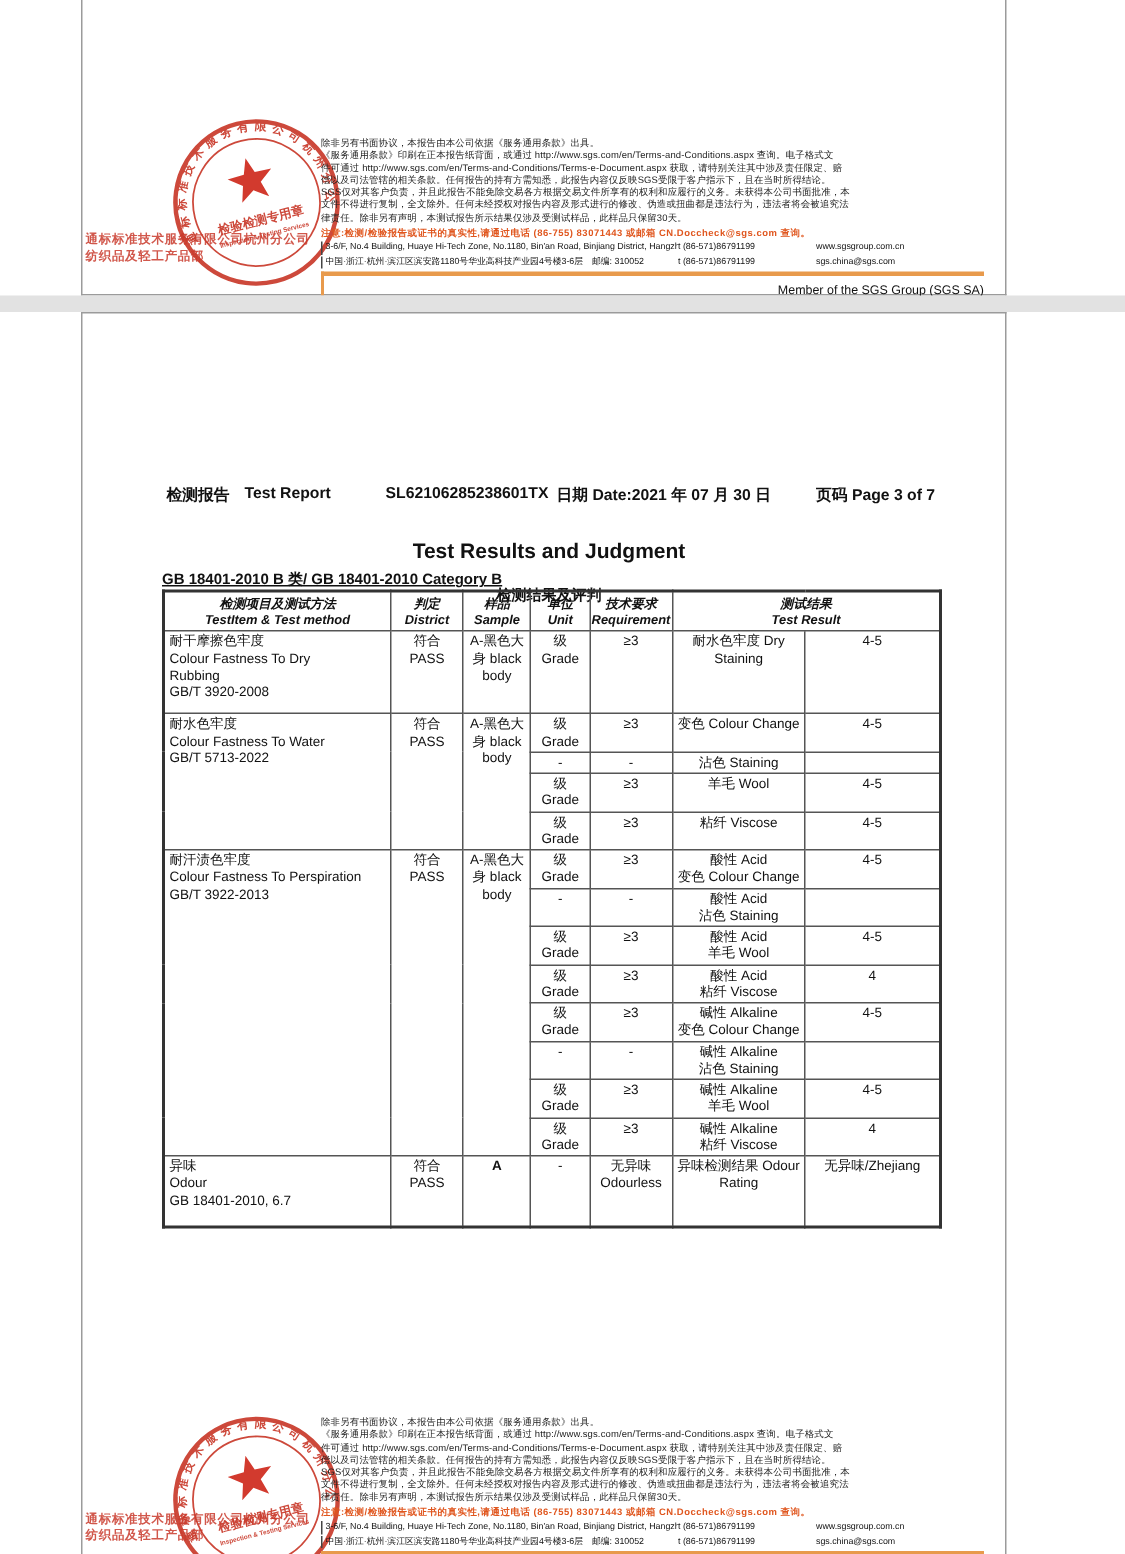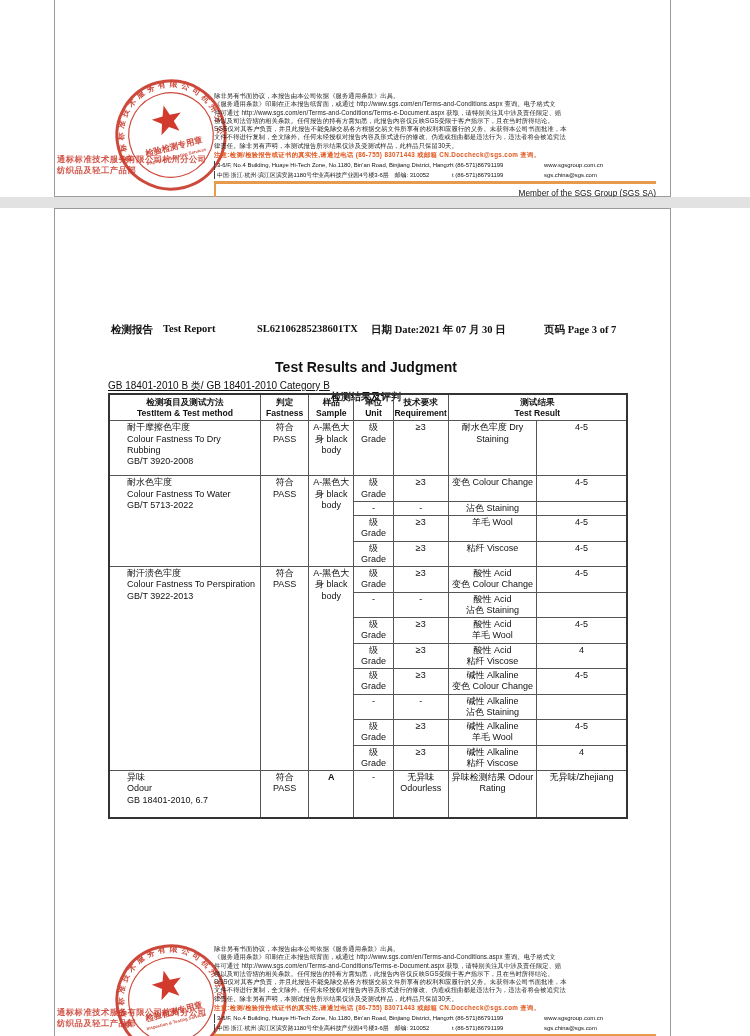--- a/index.html
+++ b/index.html
@@ -17,36 +17,36 @@
   .sgs-logo{position:absolute;left:96px;top:30px;width:200px;height:78px;}
   .sgs-text{
     position:absolute;left:0;top:0;height:60px;line-height:60px;
     font-size:72px;font-weight:bold;color:#8a8c8f;letter-spacing:-2px;
     transform:scaleX(0.62);transform-origin:left top;white-space:nowrap;
   }
   .logo-hline{position:absolute;left:-25px;top:58px;width:130px;height:2px;background:#e89a4c;}
   .logo-vline{position:absolute;left:142px;top:-12px;width:2px;height:76px;background:#e89a4c;}
 
   
-  .hdr-line{position:absolute;top:114px;left:0;width:617px;height:16px;font-size:10.5px;font-weight:bold;font-family:Liberation Serif, serif;}
+  .hdr-line{position:absolute;top:114px;left:0;width:617px;height:16px;font-size:10.5px;font-weight:bold;}
   .hdr-line span{position:absolute;white-space:nowrap;}
   .h-cn{left:56px;}  .h-en{left:108px;}  .h-no{left:202px;}  .h-date{left:316px;}  .h-page{left:489px;}
 
   .center-block{position:absolute;left:53px;width:516px;text-align:center;font-weight:bold;}
   .t-cn{top:150px;font-size:10px;margin-top:31px;}
   .t-en{top:150px;font-size:14px;}
-  .category{position:absolute;left:53px;top:170px;font-size:10px;font-weight:normal;text-decoration:underline;white-space:nowrap;}
+  .category{position:absolute;left:53px;top:170px;font-size:10px;font-weight:bold;text-decoration:underline;white-space:nowrap;}
 
   
   .results{position:absolute;left:53px;top:184px;}
   table{border-collapse:collapse;table-layout:fixed;width:520px;border:2px solid #333;}
   th,td{border:1px solid #555;padding:1px 2px;vertical-align:top;white-space:pre-line;
         font-size:9px;line-height:1.25;text-align:center;overflow:hidden;}
-  th{font-size:8.6px;font-weight:bold;padding:2px 0;}
-  td.item{text-align:left;padding-left:17px;}
+  th{font-size:8.6px;font-weight:bold;padding:2px 0;font-style:italic;}
+  td.item{text-align:left;padding-left:3px;}
   tr.g0.r0 td{height:52px;}
   tr.g3.r0 td{height:44px;}
   tr.g3 td.sample{font-weight:bold;}
 
   
   .f-text{position:absolute;left:159px;width:442px;}
   .disclaimer{font-size:6.3px;line-height:1.32;white-space:pre-line;color:#222;letter-spacing:0.1px;}
   .notice{font-size:6.3px;font-weight:bold;color:#e0561e;letter-spacing:0.35px;margin-top:1px;white-space:nowrap;}
   .addr{display:grid;grid-template-columns:1fr 92px 112px;font-size:5.9px;line-height:1.45;
         border-left:1px solid #444;padding-left:2px;margin-top:1px;color:#111;}
@@ -135,21 +135,21 @@
         <col style="width:39px">
           <col style="width:55px">
           <col style="width:88px">
           <col style="width:90px">
       </colgroup>
       <thead>
         <tr>
           <th>检测项目及测试方法
 TestItem &amp; Test method</th>
           <th>判定
-Fastness</th>
+District</th>
           <th>样品
 Sample</th>
           <th>单位
 Unit</th>
           <th>技术要求
 Requirement</th>
           <th colspan="2">测试结果
 Test Result</th>
         </tr>
       </thead>

